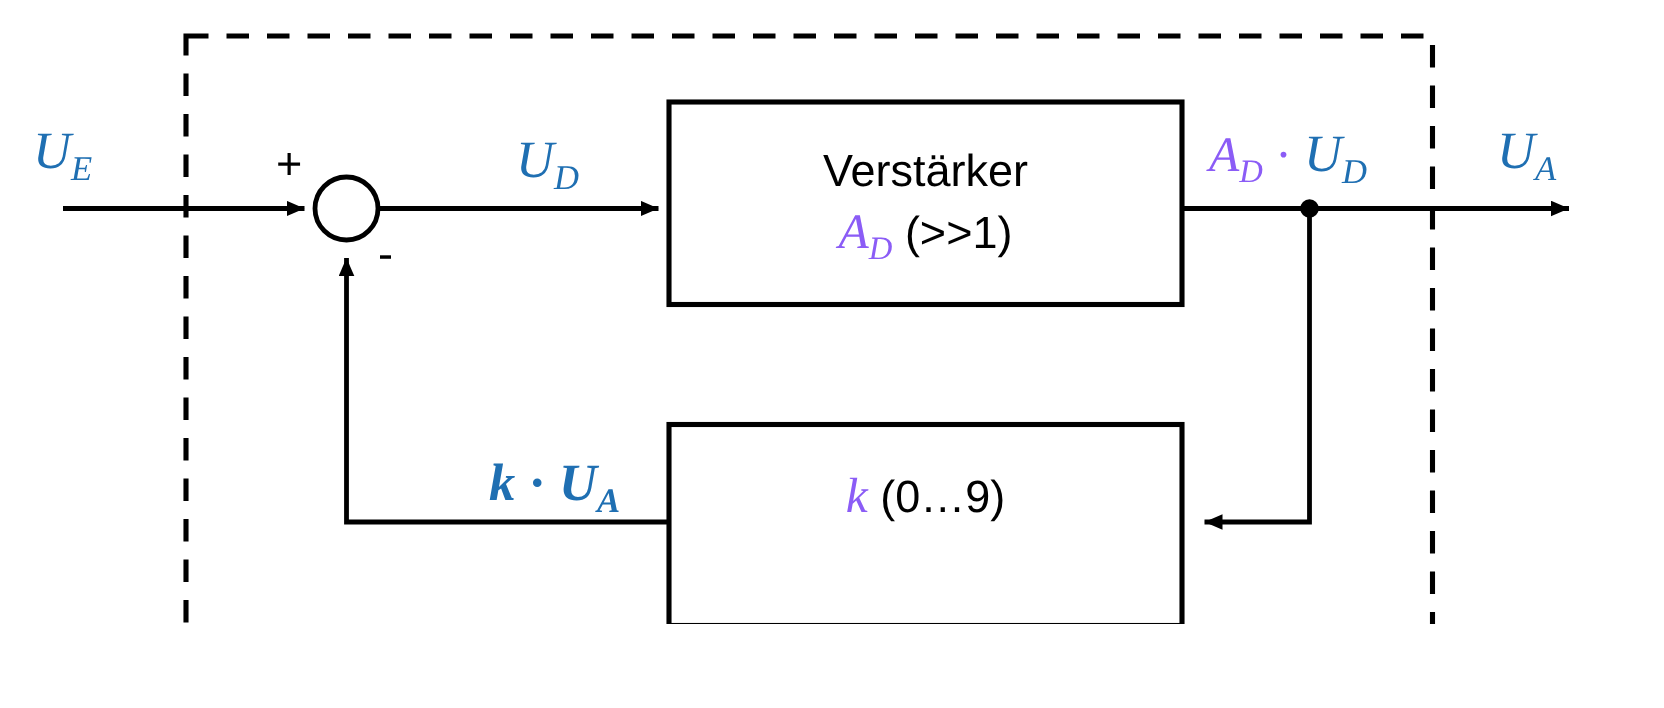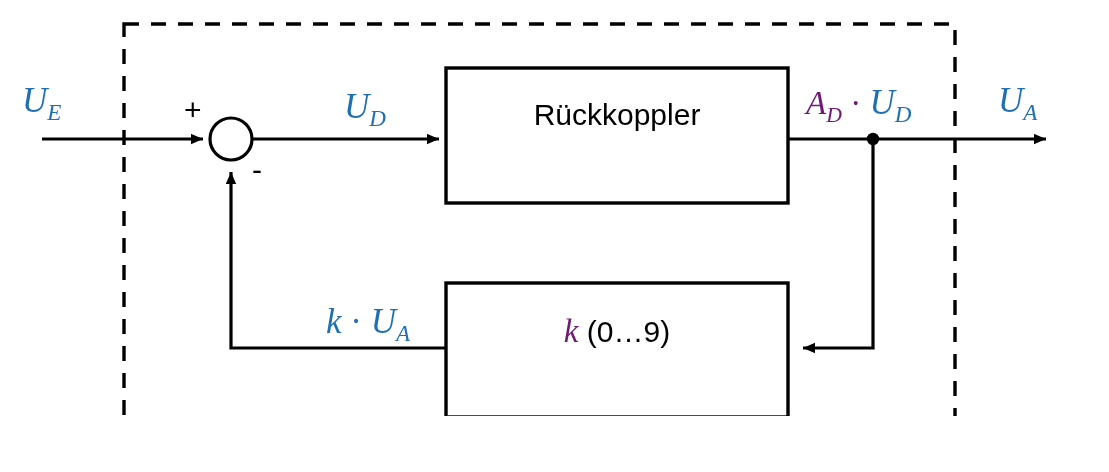--- a/index.html
+++ b/index.html
@@ -33,21 +33,21 @@
   .math-blue {
     font-family: "Liberation Serif", "DejaVu Serif", serif;
     font-style: italic;
     color: #1F6FB2;
     font-size: 35px;
     font-weight: normal;
   }
   .math-black {
     font-family: "Liberation Serif", "DejaVu Serif", serif;
     font-style: italic;
-    color: #701a75;
+    color: #8b5cf6;
     font-size: 33px;
     font-weight: normal;
   }
   .sub {
     font-size: 0.66em;
     vertical-align: sub;
     font-style: italic;
   }
   
   .upright {
@@ -128,30 +128,33 @@
   </div>
 
   <div class="lbl" style="left:806px; top:85px;">
     <span class="math-black"><span>A</span><span class="sub">D</span></span><span class="math-black dotop">&nbsp;<span>·</span>&nbsp;</span><span class="math-blue"><span>U</span><span class="sub">D</span></span>
   </div>
 
   <div class="lbl math-blue" style="left:998px; top:83px;">
     <span>U</span><span class="sub">A</span>
   </div>
 
-  <div class="lbl math-blue" style="left:326px; top:304px;">
+  <div class="lbl math-blue" style="left:326px; top:304px;font-weight:bold;">
     <span>k</span><span class="dotop">&nbsp;<span>·</span>&nbsp;</span><span>U</span><span class="sub">A</span>
   </div>
 
   <div class="lbl signchar" style="left:184px; top:95px;">+</div>
 
   <div class="lbl signchar" style="left:252px; top:155px;">-</div>
 
   <div class="blockcaption" style="left:446px; top:96px; width:342px;">
-    <div class="boxname">Rückkoppler</div>
+    <div class="boxname">Verstärker</div>
+    <div>
+      <span class="math-black"><span>A</span><span class="sub">D</span></span><span class="upright">&nbsp;<span>(&gt;&gt;1)</span></span>
+    </div>
   </div>
 
   <div class="blockcaption" style="left:446px; top:310px; width:342px;">
     <div>
       <span class="math-black"><span>k</span></span><span class="upright">&nbsp;<span>(0…9)</span></span>
     </div>
   </div>
 
 </div>
 

